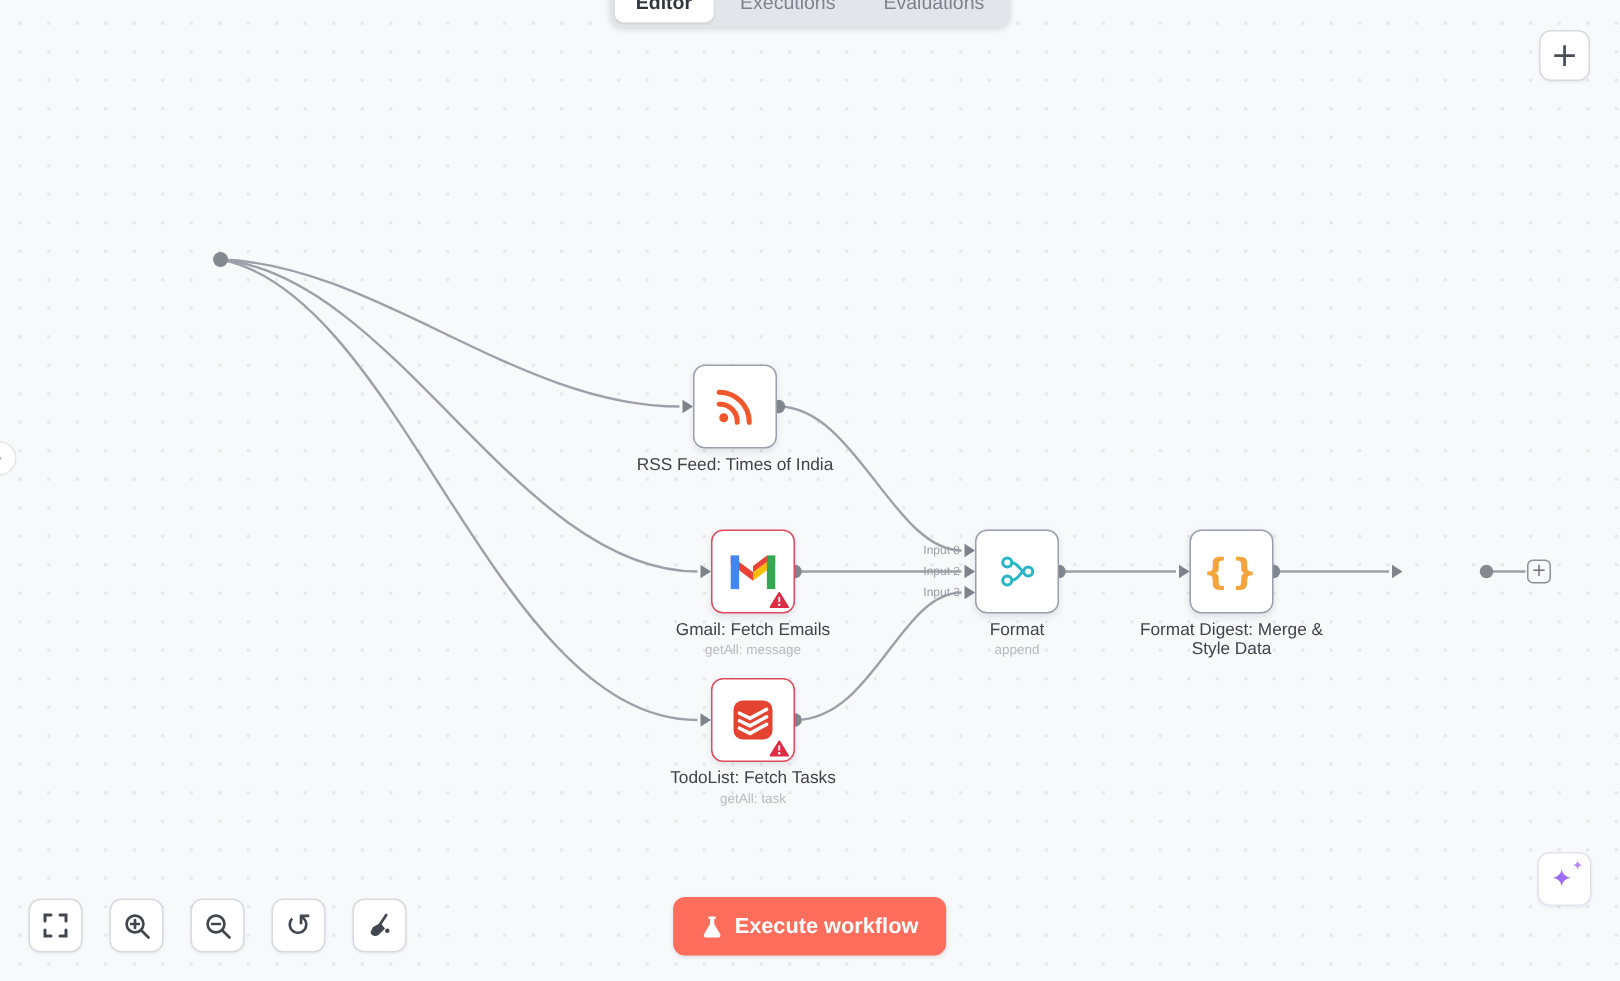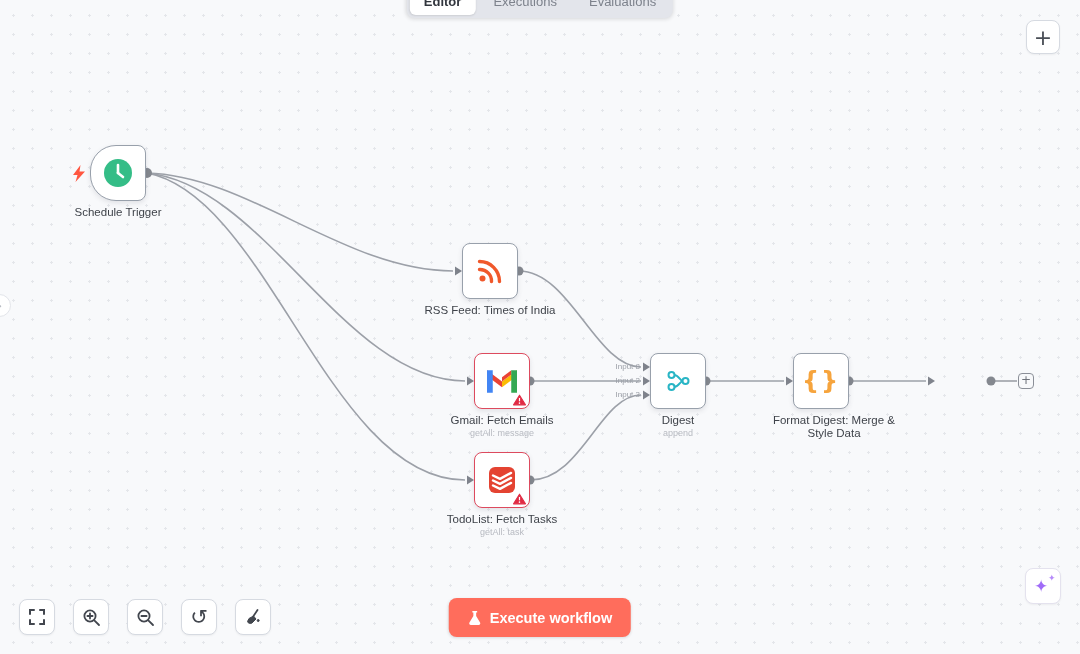--- a/index.html
+++ b/index.html
@@ -18,21 +18,21 @@
     border:1.6px solid #98a0ab; border-radius:8px;
     display:flex; align-items:center; justify-content:center;
     box-shadow:0 2px 5px rgba(60,60,75,0.12); cursor:pointer;
   }
   .node.trigger { border-radius:26px 8px 8px 26px; }
   .node.error { border-color:#dd4a5e; }
   .node-label {
     position:absolute; top:61px; left:50%; transform:translateX(-50%);
     font-size:11.5px; color:#3f434a; white-space:nowrap; text-align:center; line-height:1.1;
   }
-  .node-label.wrap { white-space:normal; width:136px;margin-left:13px; }
+  .node-label.wrap { white-space:normal; width:136px; }
   .node-sub {
     position:absolute; top:75px; left:50%; transform:translateX(-50%);
     font-size:9px; color:#b7bac1; white-space:nowrap;
   }
   .warn-badge { position:absolute; right:3px; bottom:2px; width:13px; height:12px; }
   .bolt { position:absolute; left:-19px; top:19px; width:14px; height:17px; }
 
   .merge-input-label {
     position:absolute; right:calc(100% + 10px); font-size:8px; color:#9a9ea6; white-space:nowrap;
   }
@@ -115,33 +115,20 @@
       <circle cx="147" cy="173" r="5"></circle>
       <circle cx="519" cy="271" r="4.5"></circle>
       <circle cx="530" cy="381" r="4.5"></circle>
       <circle cx="530" cy="480" r="4.5"></circle>
       <circle cx="706" cy="381" r="4.5"></circle>
       <circle cx="849" cy="381" r="4.5"></circle>
       <circle cx="991" cy="381" r="4.5"></circle>
     </g>
   </svg>
 
-  <div class="node-group" style="left:90px; top:145px;">
-    <div class="node trigger">
-      <svg class="bolt" viewBox="0 0 14 17">
-        <polygon points="8.5,0 1,10 5.5,10 3.5,17 13,6.5 7.5,6.5" fill="#ff5640"></polygon>
-      </svg>
-      <svg width="30" height="30" viewBox="0 0 30 30">
-        <circle cx="15" cy="15" r="14" fill="#34bd87"></circle>
-        <line x1="15" y1="15" x2="15" y2="7" stroke="#fff" stroke-width="2.6" stroke-linecap="round"></line>
-        <line x1="15" y1="15" x2="20" y2="19" stroke="#fff" stroke-width="2.6" stroke-linecap="round"></line>
-      </svg>
-    </div>
-    <div class="node-label">Schedule Trigger</div>
-  </div>
 
   <div class="node-group" style="left:474px; top:353px;">
     <div class="node error">
       <svg width="30" height="23" viewBox="0 0 24 18">
         <polygon points="24,0 12,9 12,13.5 24,4.5" fill="#fbbc04"></polygon>
         <polygon points="0,0 12,9 12,13.5 0,4.5" fill="#ea4335"></polygon>
         <polygon points="12,9 19.5,3.4 19.5,0 12,5.6" fill="#ea4335"></polygon>
         <rect x="0" y="0" width="4.6" height="18" fill="#4285f4"></rect>
         <rect x="19.4" y="0" width="4.6" height="18" fill="#34a853"></rect>
       </svg>
@@ -190,21 +177,21 @@
         <path d="M11,9 C16,9 17,15 20,15" stroke="#29b5c5" stroke-width="2" fill="none"></path>
         <path d="M11,21 C16,21 17,15 20,15" stroke="#29b5c5" stroke-width="2" fill="none"></path>
         <circle cx="8.5" cy="9" r="3" fill="#fff" stroke="#29b5c5" stroke-width="2"></circle>
         <circle cx="8.5" cy="21" r="3" fill="#fff" stroke="#29b5c5" stroke-width="2"></circle>
         <circle cx="22.5" cy="15" r="3" fill="#fff" stroke="#29b5c5" stroke-width="2"></circle>
       </svg>
     </div>
     <span class="merge-input-label" style="top:9px;">Input 8</span>
     <span class="merge-input-label" style="top:23px;">Input 2</span>
     <span class="merge-input-label" style="top:37px;">Input 3</span>
-    <div class="node-label">Digest</div>
+    <div class="node-label">Format</div>
     <div class="node-sub">append</div>
   </div>
 
   <div class="node-group" style="left:793px; top:353px;">
     <div class="node">
       <span class="glyph" style="font-size:24px; font-weight:bold; color:#f6a43d; letter-spacing:2px;">{}</span>
     </div>
     <div class="node-label wrap">Format Digest: Merge &amp; Style Data</div>
   </div>
 

